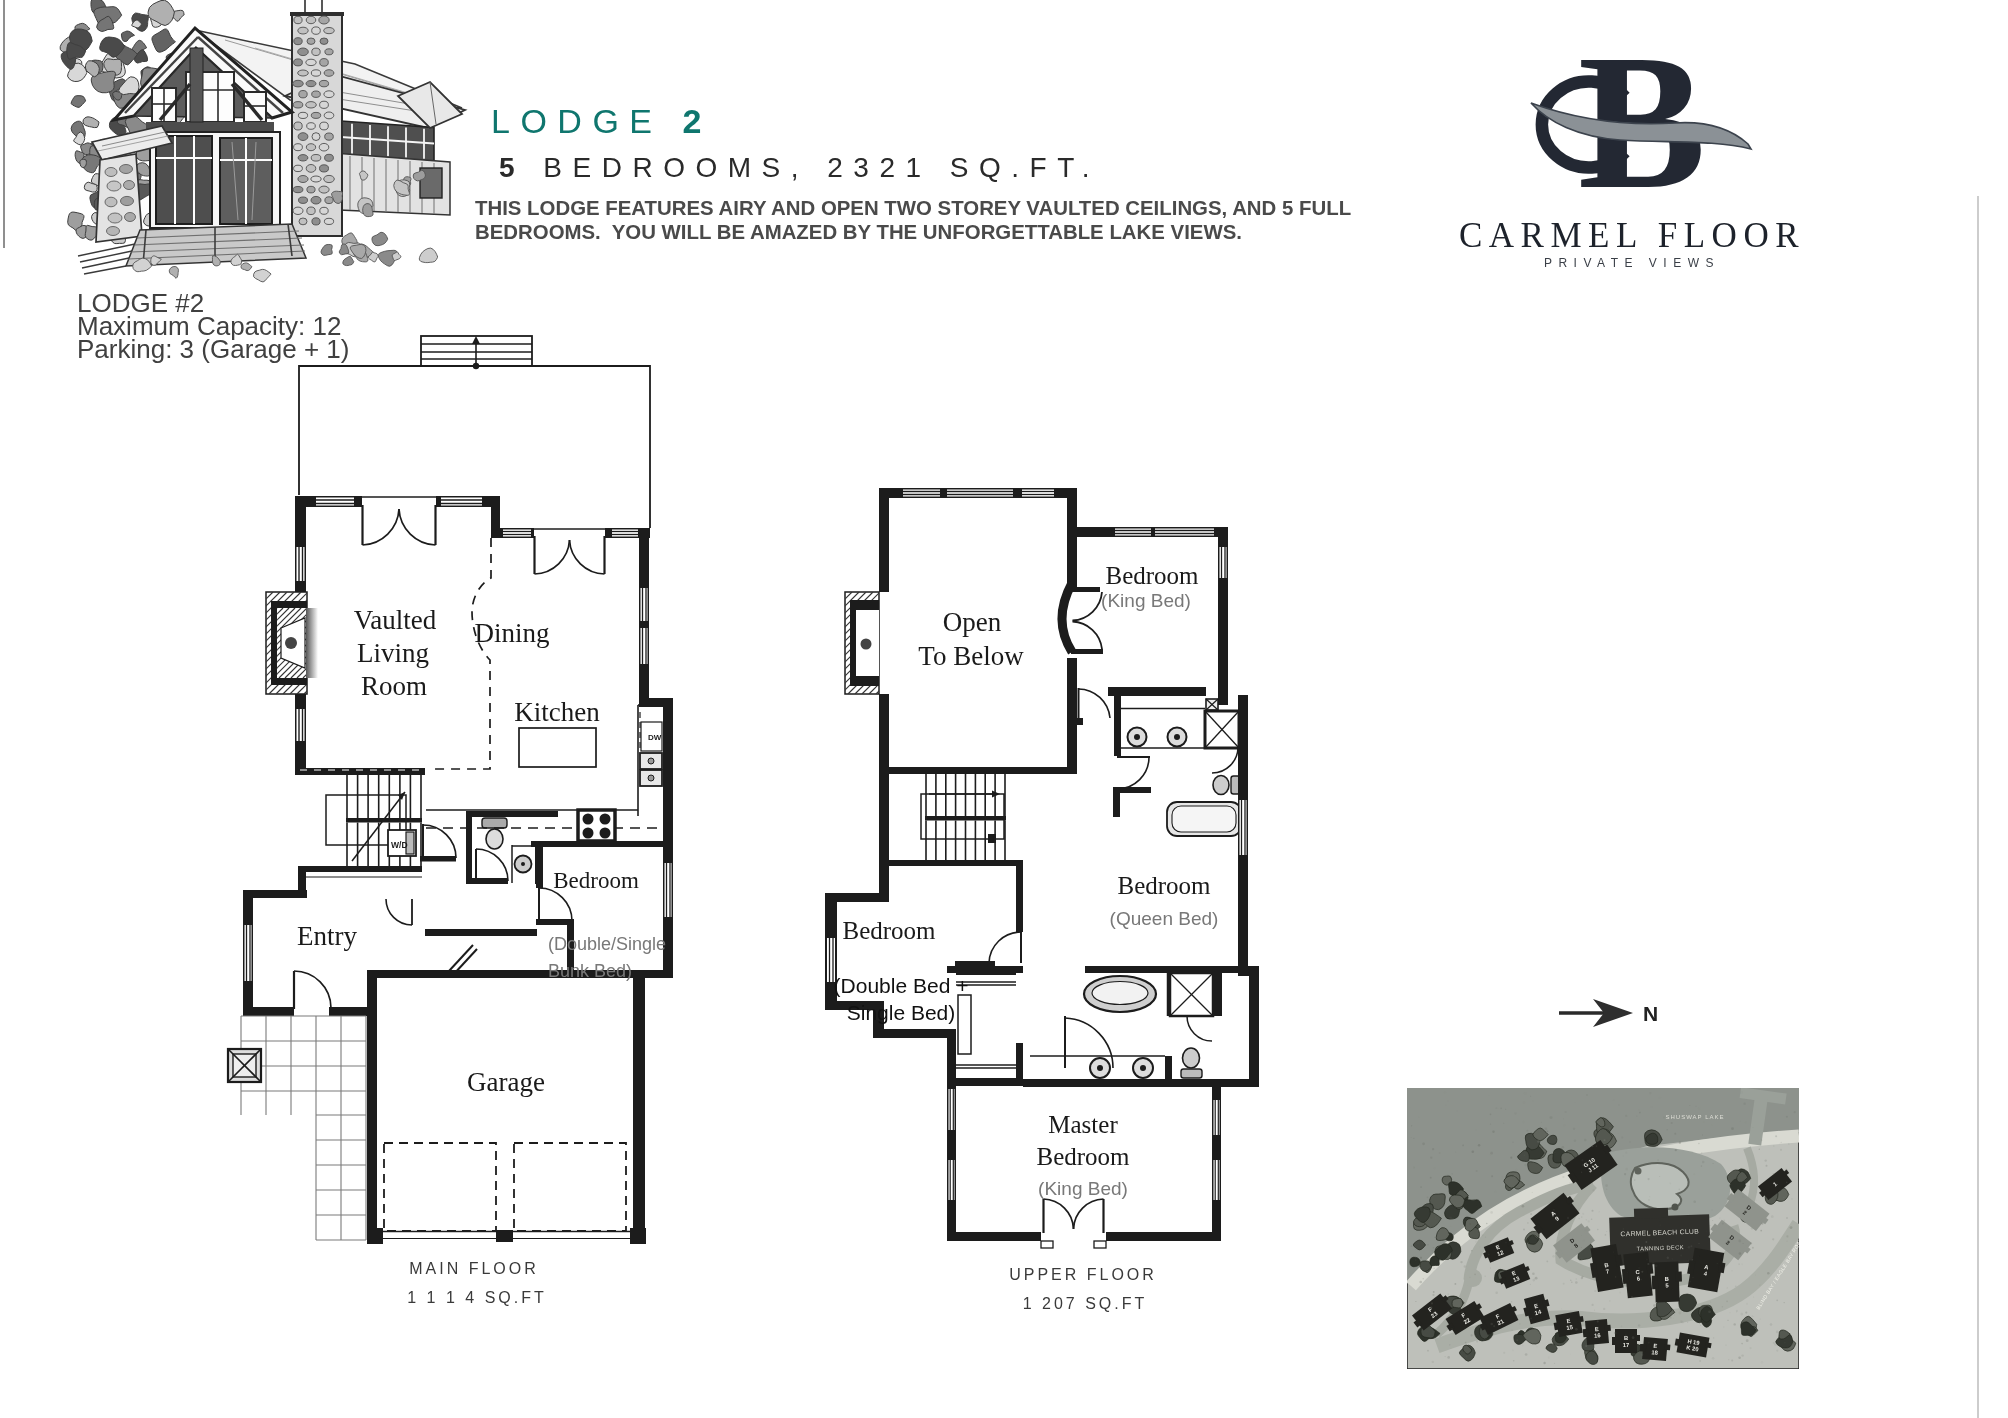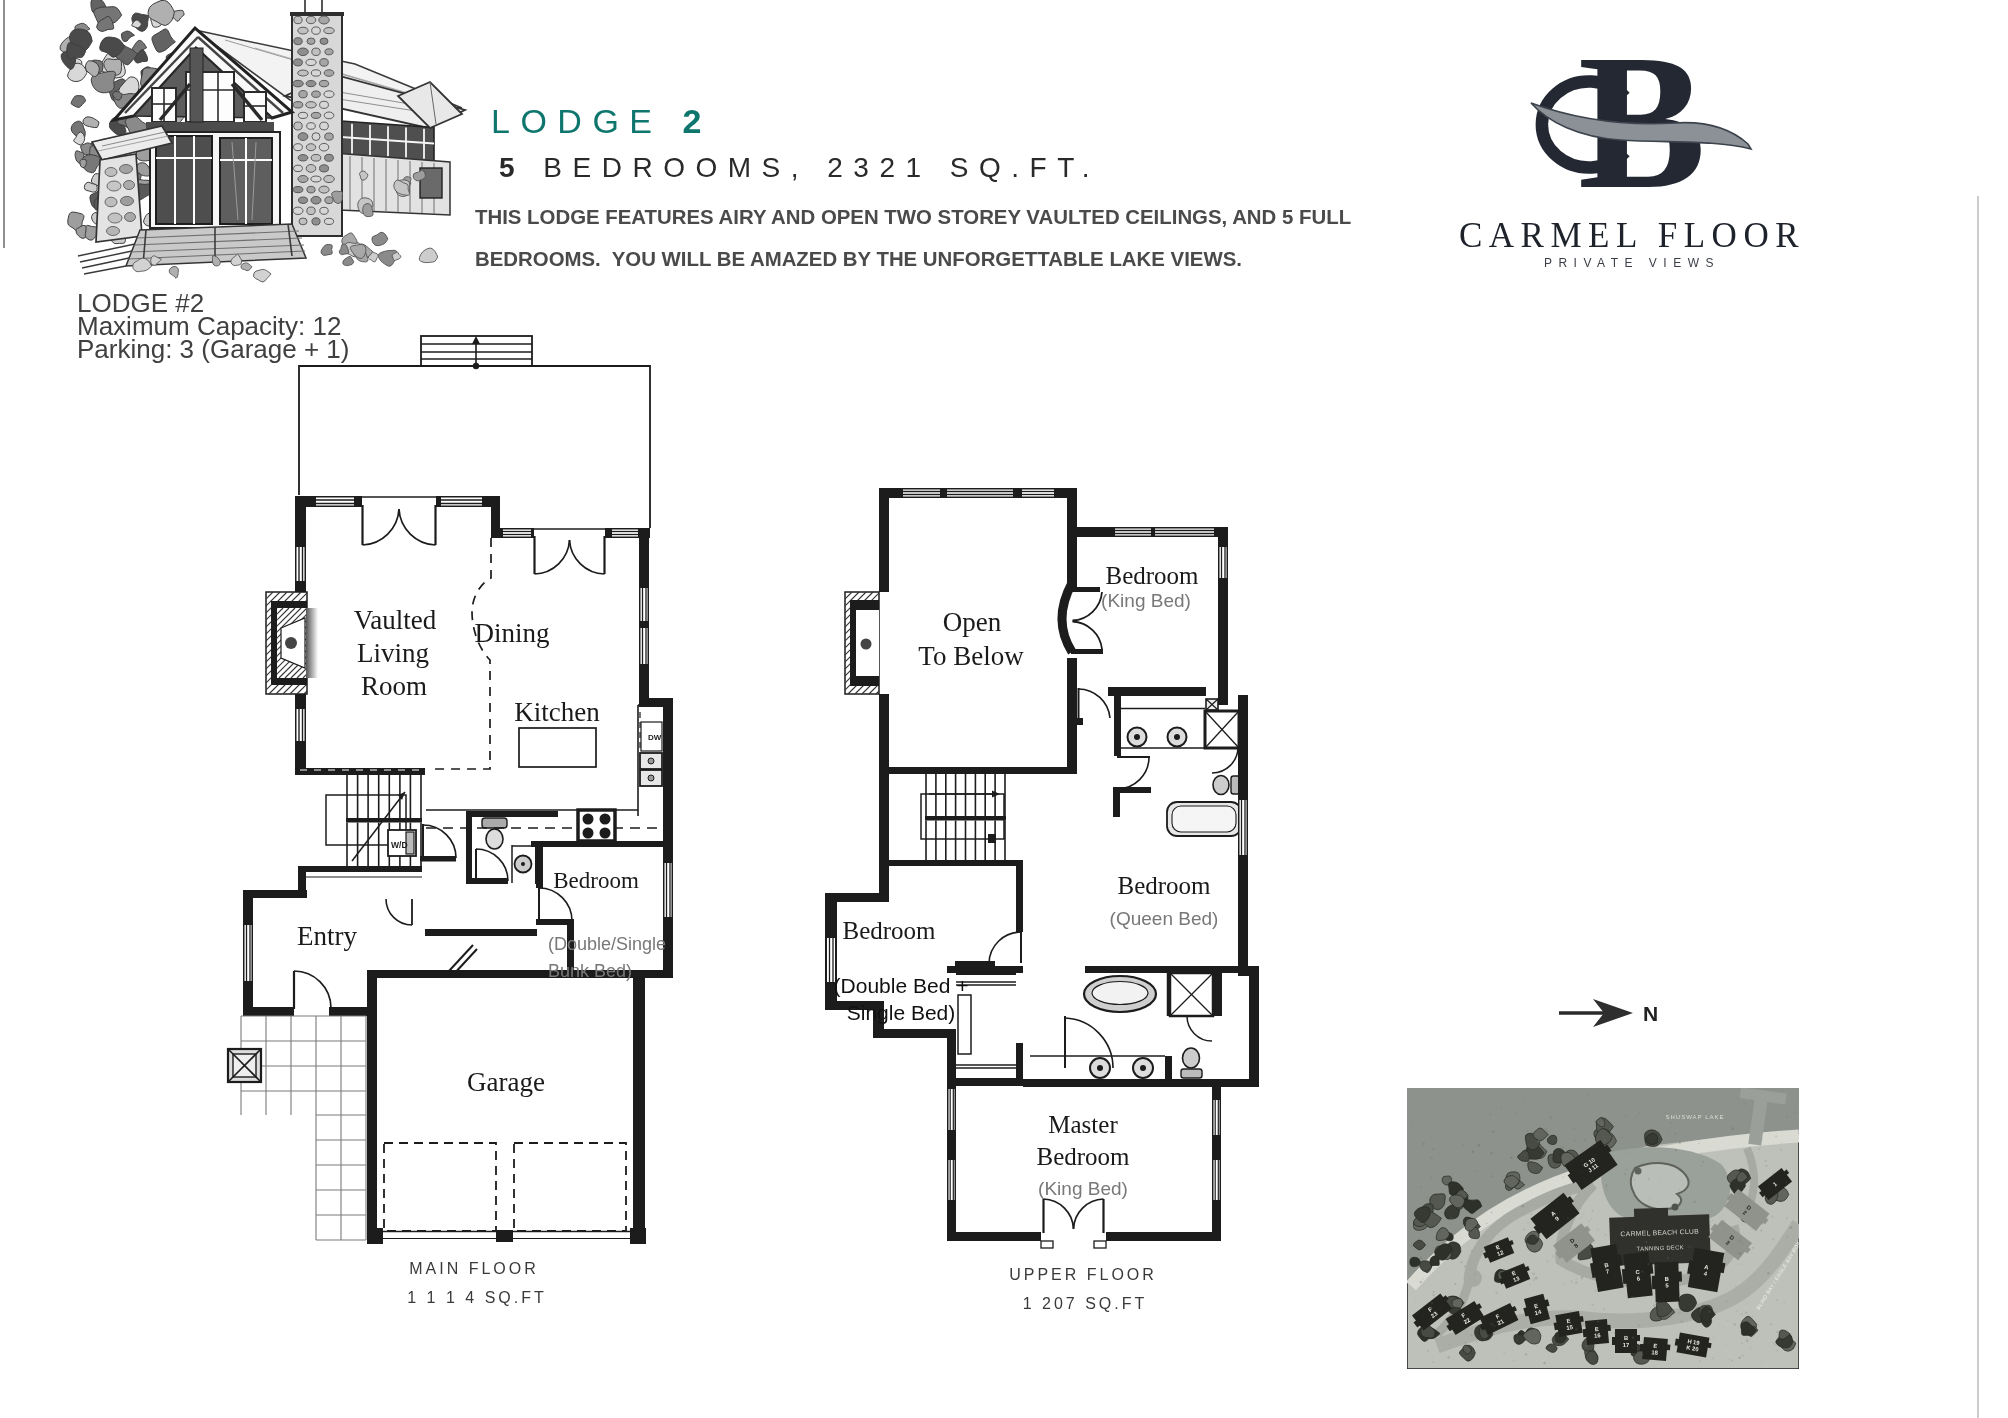--- a/index.html
+++ b/index.html
@@ -310,21 +310,21 @@
 <path d="M178.2,272.3 Q178.2,272.3 178.1,273.6 Q178.1,274.9 177.2,277.2 Q176.2,279.4 174.8,277.2 Q173.4,275.1 171.7,274.6 Q170.0,274.2 169.4,272.1 Q168.8,270.1 170.3,268.4 Q171.8,266.7 173.9,266.5 Q176.1,266.2 177.4,267.7 Q178.7,269.2 178.4,270.8 Z" fill="#b0b0b0" stroke="#555" stroke-width="0.9"></path>
 <path d="M271.1,274.0 Q271.1,274.0 269.0,276.3 Q266.9,278.5 265.1,280.7 Q263.2,282.9 260.7,281.3 Q258.3,279.7 255.6,278.5 Q252.8,277.2 253.6,274.3 Q254.3,271.4 256.9,270.8 Q259.5,270.3 261.0,269.7 Q262.5,269.1 264.4,269.6 Q266.3,270.1 268.7,272.1 Z" fill="#d2d2d2" stroke="#555" stroke-width="0.9"></path>
 <path d="M251.9,266.6 Q251.9,266.6 250.9,268.2 Q250.0,269.8 248.5,270.4 Q247.0,270.9 245.8,270.2 Q244.6,269.5 242.7,269.1 Q240.9,268.6 241.0,266.7 Q241.1,264.8 242.6,263.9 Q244.2,263.1 245.5,262.9 Q246.9,262.8 248.0,263.5 Q249.2,264.2 250.5,265.4 Z" fill="#b0b0b0" stroke="#555" stroke-width="0.9"></path>
     </g>
   </svg>
 
 <div style="position:absolute;left:491px;top:102px;font-size:34px;color:#0f766e;letter-spacing:10.5px;white-space:nowrap">LODGE <b style="letter-spacing:0">2</b></div>
 
 <div style="position:absolute;left:499px;top:152px;font-size:28px;color:#2a2a2a;letter-spacing:10.5px;white-space:nowrap"><b>5</b> BEDROOMS, 2321 SQ.FT.</div>
 
-<div style="position:absolute;left:475px;top:196px;font-size:20.4px;line-height:42px;font-weight:bold;color:#4a4a4a;white-space:nowrap">THIS LODGE FEATURES AIRY AND OPEN TWO STOREY VAULTED CEILINGS, AND 5 FULL<br>BEDROOMS.&nbsp; YOU WILL BE AMAZED BY THE UNFORGETTABLE LAKE VIEWS.</div>
+<div style="position:absolute;left:475px;top:196px;font-size:20.4px;line-height:24px;font-weight:bold;color:#4a4a4a;white-space:nowrap">THIS LODGE FEATURES AIRY AND OPEN TWO STOREY VAULTED CEILINGS, AND 5 FULL<br>BEDROOMS.&nbsp; YOU WILL BE AMAZED BY THE UNFORGETTABLE LAKE VIEWS.</div>
 
 <div style="position:absolute;left:77px;top:292px;font-size:26px;line-height:23px;color:#404040">LODGE #2<br>Maximum Capacity: 12<br>Parking: 3 (Garage + 1)</div>
 
 <svg style="position:absolute;left:0;top:0" width="2008" height="320" viewBox="0 0 2008 320">
   <path d="M1625,97 A47,43 0 1 0 1625,152" fill="none" stroke="#232833" stroke-width="12.5"></path>
   <text x="1578" y="187" font-family="Liberation Serif, serif" font-size="192" font-weight="bold" fill="#232833">B</text>
   <path d="M1531,103 C1575,119 1625,126 1675,123 C1706,121 1730,128 1748,144 L1751,149 C1715,140 1670,143 1620,140 C1578,137 1548,122 1531,103 Z" fill="#8b9196" stroke="#3c434d" stroke-width="1.6"></path>
 </svg>
 
 <div style="position:absolute;left:1452px;top:216px;width:360px;text-align:center;font-family:'Liberation Serif',serif;font-size:35px;color:#1d222b;letter-spacing:6.5px;white-space:nowrap">CARMEL FLOOR</div>

